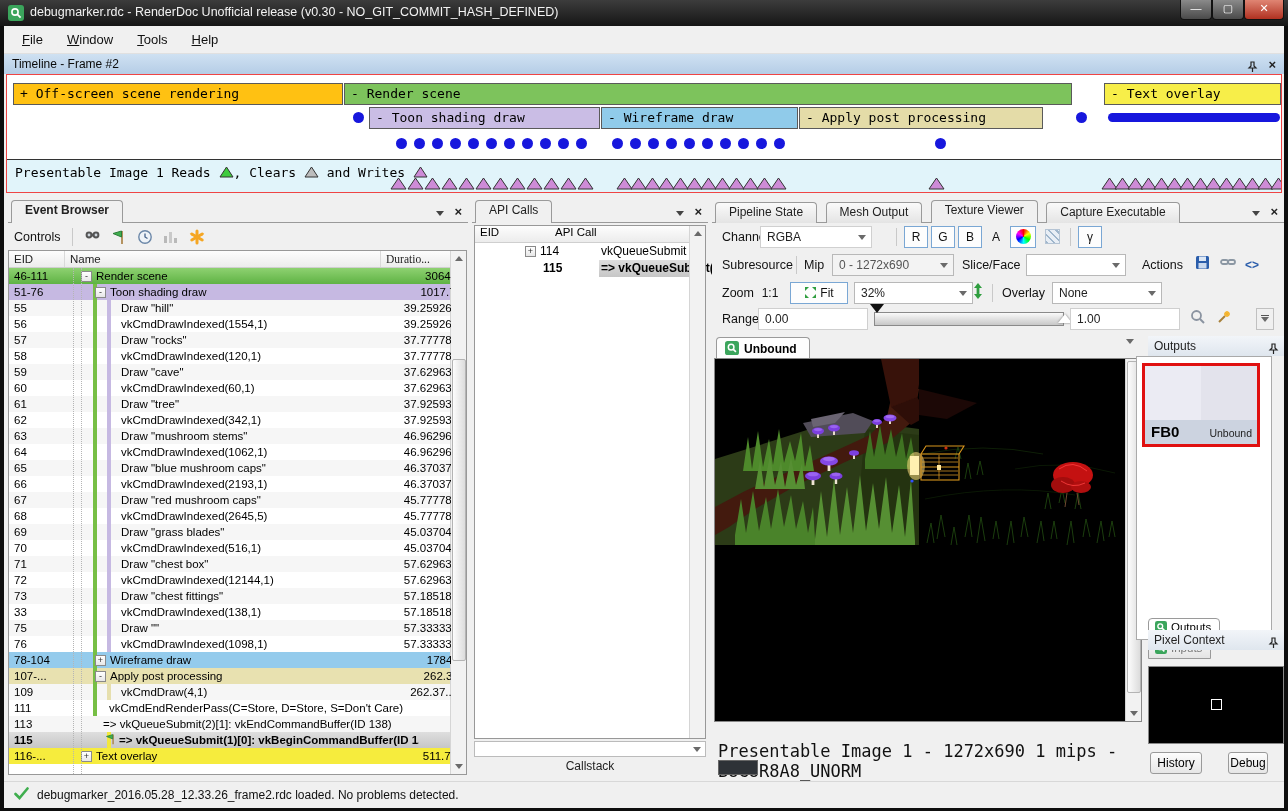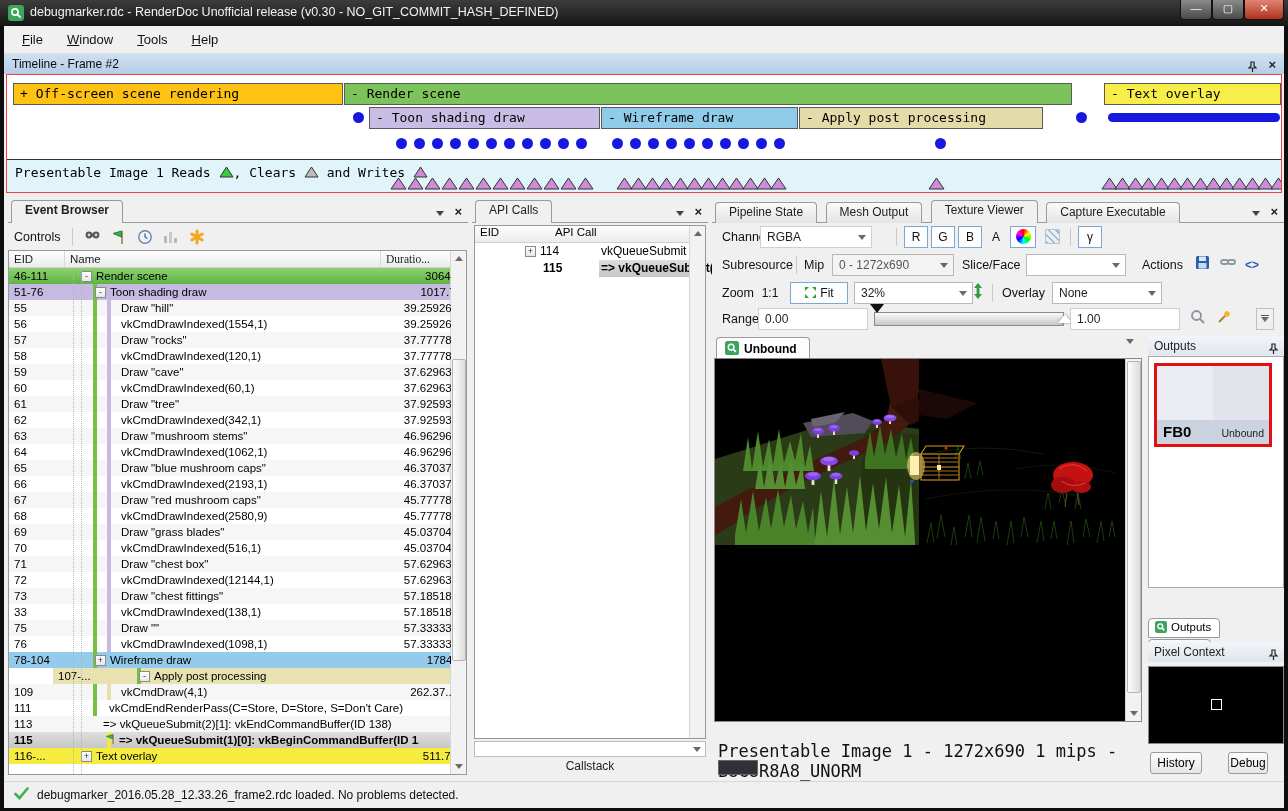--- a/index.html
+++ b/index.html
@@ -39,21 +39,21 @@
   .tbi{width:20px;height:20px;margin:0 3px;display:inline-flex;align-items:center;justify-content:center;}
   #eb-table{position:absolute;left:0;top:52px;width:459px;bottom:2px;background:#fff;border:1px solid #989898;box-sizing:border-box;overflow:hidden;}
   .eb-head{position:absolute;left:0;top:0;right:15px;height:16px;background:linear-gradient(#fdfdfd,#ececec);border-bottom:1px solid #cfcfcf;font-size:11.5px;color:#222;}
   .eb-head .hc{position:absolute;top:0;height:16px;line-height:16px;padding-left:5px;border-right:1px solid #d9d9d9;box-sizing:border-box;}
   #eb-rows{position:absolute;left:0;top:17px;right:15px;bottom:0;overflow:hidden;}
   .ev-row{position:relative;height:16px;line-height:16px;font-size:11.5px;color:#000;white-space:nowrap;}
   .ev-row.zeb{background:#f6f6f6;}
   .ev-row.green{background:linear-gradient(#8ed171,#5fb344);}
   .ev-row.purple{background:#c6b9e2;}
   .ev-row.blue{background:#94cbec;}
-  .ev-row.tan{background:#e8e1b0;margin-left:44px;}
+  .ev-row.tan{background:#e8e1b0;}
   .ev-row.yellow{background:#f6ec3d;}
   .ev-row.sel{background:linear-gradient(#dedede,#c6c6c6);font-weight:bold;}
   .ev-eid{position:absolute;left:0;top:0;width:54px;padding-left:5px;overflow:hidden;}
   .ev-name{position:absolute;left:56px;top:0;width:314px;overflow:hidden;}
   .ev-dur{position:absolute;left:372px;top:0;width:70px;padding-left:5px;overflow:hidden;}
   .strip{position:absolute;top:0;bottom:0;width:4px;z-index:0;}
   .s-g{left:84px;background:#77bf45;}
   .s-p{left:98px;background:#c6b9e2;}
   .s-t{left:98px;background:#e6dfae;}
   .s-y{left:98px;background:#f2e83e;}
@@ -83,21 +83,21 @@
   .flatbtn{border:1px solid transparent;background:transparent;}
   .vsep{position:absolute;width:1px;height:18px;background:#c9c9c9;top:2px;}
   #range-track{position:absolute;height:14px;background:linear-gradient(#fafafa,#c8c8c8);border:1px solid #8a8a8a;box-sizing:border-box;}
   .rhandle{position:absolute;width:0;height:0;}
   #unbound-tab{position:absolute;left:4px;top:139px;height:21px;padding:3px 12px 0 8px;border:1px solid #9a9a9a;border-bottom:none;border-radius:4px 4px 0 0;background:#fdfdfd;font-size:12px;font-weight:bold;}
   #viewport{position:absolute;left:2px;top:160px;width:428px;height:364px;background:#000;border:1px solid #888;box-sizing:border-box;overflow:hidden;}
   #tv-status{position:absolute;left:2px;top:540px;width:428px;height:37px;font-family:"DejaVu Sans Mono",monospace;font-size:17px;color:#111;}
   #tv-swatch{position:absolute;left:4px;top:22px;width:38px;height:13px;background:#2e3237;border:1px solid #666;}
   
   #sb-out-head,#sb-pc-head{position:absolute;left:436px;width:136px;height:20px;background:linear-gradient(#f2f5f9,#dfe6ee);font-size:12px;color:#222;line-height:20px;padding-left:6px;box-sizing:border-box;}
-  #sb-out-list{position:absolute;left:436px;top:158px;width:136px;height:232px;background:#fff;border:1px solid #aaa;box-sizing:border-box;}
+  #sb-out-list{position:absolute;left:424px;top:158px;width:136px;height:284px;background:#fff;border:1px solid #aaa;box-sizing:border-box;}
   #fb0{position:absolute;left:5px;top:6px;width:118px;height:84px;border:3px solid #e01010;box-sizing:border-box;background:linear-gradient(90deg,#ebebf3 50%,#e3e3ec 50%);}
   #fb0 .fbrow{position:absolute;left:0;right:0;bottom:0;height:24px;background:#ccd3e0;}
   #fb0 .fbname{position:absolute;left:6px;top:3px;font-size:15px;font-weight:bold;color:#000;}
   #fb0 .fbstat{position:absolute;right:5px;top:7px;font-size:10.5px;color:#222;}
   .mini-tab{display:inline-block;height:20px;padding:2px 8px 0 6px;border:1px solid #9a9a9a;border-radius:4px 4px 0 0;background:linear-gradient(#fafafa,#e4e4e4);font-size:11.5px;margin-right:2px;box-sizing:border-box;}
   .mini-tab.active{background:#fff;}
   .mini-tab .ticon{width:12px;height:12px;vertical-align:-2px;margin-right:4px;display:inline-block;}
   #pc-box{position:absolute;left:436px;top:468px;width:136px;height:78px;background:#000;border:1px solid #888;box-sizing:border-box;}
   #pc-sq{position:absolute;left:62px;top:32px;width:9px;height:9px;border:1.5px solid #fff;}
   .pbtn{position:absolute;height:22px;border:1px solid #9a9a9a;border-radius:3px;background:linear-gradient(#fdfdfd,#e6e6e6);font-size:12px;text-align:center;line-height:20px;box-sizing:border-box;}
@@ -371,21 +371,21 @@
         <div class="ev-row"><span class="strip s-g"></span><span class="strip s-p"></span><span class="ev-eid evtxt">58</span><span class="ev-name" style="padding-left: 56px;"><span class="evtxt">vkCmdDrawIndexed(120,1)</span></span><span class="ev-dur evtxt">37.77778</span></div>
         <div class="ev-row zeb"><span class="strip s-g"></span><span class="strip s-p"></span><span class="ev-eid evtxt">59</span><span class="ev-name" style="padding-left: 56px;"><span class="evtxt">Draw "cave"</span></span><span class="ev-dur evtxt">37.62963</span></div>
         <div class="ev-row"><span class="strip s-g"></span><span class="strip s-p"></span><span class="ev-eid evtxt">60</span><span class="ev-name" style="padding-left: 56px;"><span class="evtxt">vkCmdDrawIndexed(60,1)</span></span><span class="ev-dur evtxt">37.62963</span></div>
         <div class="ev-row zeb"><span class="strip s-g"></span><span class="strip s-p"></span><span class="ev-eid evtxt">61</span><span class="ev-name" style="padding-left: 56px;"><span class="evtxt">Draw "tree"</span></span><span class="ev-dur evtxt">37.92593</span></div>
         <div class="ev-row"><span class="strip s-g"></span><span class="strip s-p"></span><span class="ev-eid evtxt">62</span><span class="ev-name" style="padding-left: 56px;"><span class="evtxt">vkCmdDrawIndexed(342,1)</span></span><span class="ev-dur evtxt">37.92593</span></div>
         <div class="ev-row zeb"><span class="strip s-g"></span><span class="strip s-p"></span><span class="ev-eid evtxt">63</span><span class="ev-name" style="padding-left: 56px;"><span class="evtxt">Draw "mushroom stems"</span></span><span class="ev-dur evtxt">46.96296</span></div>
         <div class="ev-row"><span class="strip s-g"></span><span class="strip s-p"></span><span class="ev-eid evtxt">64</span><span class="ev-name" style="padding-left: 56px;"><span class="evtxt">vkCmdDrawIndexed(1062,1)</span></span><span class="ev-dur evtxt">46.96296</span></div>
         <div class="ev-row zeb"><span class="strip s-g"></span><span class="strip s-p"></span><span class="ev-eid evtxt">65</span><span class="ev-name" style="padding-left: 56px;"><span class="evtxt">Draw "blue mushroom caps"</span></span><span class="ev-dur evtxt">46.37037</span></div>
         <div class="ev-row"><span class="strip s-g"></span><span class="strip s-p"></span><span class="ev-eid evtxt">66</span><span class="ev-name" style="padding-left: 56px;"><span class="evtxt">vkCmdDrawIndexed(2193,1)</span></span><span class="ev-dur evtxt">46.37037</span></div>
         <div class="ev-row zeb"><span class="strip s-g"></span><span class="strip s-p"></span><span class="ev-eid evtxt">67</span><span class="ev-name" style="padding-left: 56px;"><span class="evtxt">Draw "red mushroom caps"</span></span><span class="ev-dur evtxt">45.77778</span></div>
-        <div class="ev-row"><span class="strip s-g"></span><span class="strip s-p"></span><span class="ev-eid evtxt">68</span><span class="ev-name" style="padding-left: 56px;"><span class="evtxt">vkCmdDrawIndexed(2580,9)</span></span><span class="ev-dur evtxt">45.77778</span></div>
+        <div class="ev-row"><span class="strip s-g"></span><span class="strip s-p"></span><span class="ev-eid evtxt">68</span><span class="ev-name" style="padding-left: 56px;"><span class="evtxt">vkCmdDrawIndexed(2645,5)</span></span><span class="ev-dur evtxt">45.77778</span></div>
         <div class="ev-row zeb"><span class="strip s-g"></span><span class="strip s-p"></span><span class="ev-eid evtxt">69</span><span class="ev-name" style="padding-left: 56px;"><span class="evtxt">Draw "grass blades"</span></span><span class="ev-dur evtxt">45.03704</span></div>
         <div class="ev-row"><span class="strip s-g"></span><span class="strip s-p"></span><span class="ev-eid evtxt">70</span><span class="ev-name" style="padding-left: 56px;"><span class="evtxt">vkCmdDrawIndexed(516,1)</span></span><span class="ev-dur evtxt">45.03704</span></div>
         <div class="ev-row zeb"><span class="strip s-g"></span><span class="strip s-p"></span><span class="ev-eid evtxt">71</span><span class="ev-name" style="padding-left: 56px;"><span class="evtxt">Draw "chest box"</span></span><span class="ev-dur evtxt">57.62963</span></div>
         <div class="ev-row"><span class="strip s-g"></span><span class="strip s-p"></span><span class="ev-eid evtxt">72</span><span class="ev-name" style="padding-left: 56px;"><span class="evtxt">vkCmdDrawIndexed(12144,1)</span></span><span class="ev-dur evtxt">57.62963</span></div>
         <div class="ev-row zeb"><span class="strip s-g"></span><span class="strip s-p"></span><span class="ev-eid evtxt">73</span><span class="ev-name" style="padding-left: 56px;"><span class="evtxt">Draw "chest fittings"</span></span><span class="ev-dur evtxt">57.18518</span></div>
         <div class="ev-row"><span class="strip s-g"></span><span class="strip s-p"></span><span class="ev-eid evtxt">33</span><span class="ev-name" style="padding-left: 56px;"><span class="evtxt">vkCmdDrawIndexed(138,1)</span></span><span class="ev-dur evtxt">57.18518</span></div>
         <div class="ev-row zeb"><span class="strip s-g"></span><span class="strip s-p"></span><span class="ev-eid evtxt">75</span><span class="ev-name" style="padding-left: 56px;"><span class="evtxt">Draw ""</span></span><span class="ev-dur evtxt">57.33333</span></div>
         <div class="ev-row"><span class="strip s-g"></span><span class="strip s-p"></span><span class="ev-eid evtxt">76</span><span class="ev-name" style="padding-left: 56px;"><span class="evtxt">vkCmdDrawIndexed(1098,1)</span></span><span class="ev-dur evtxt">57.33333</span></div>
         <div class="ev-row blue"><span class="strip s-g"></span><span class="ev-eid evtxt">78-104</span><span class="ev-name" style="padding-left: 30px;"><span class="exp">+</span><span class="evtxt">Wireframe draw</span></span><span class="ev-dur evtxt">1784.5...</span></div>
         <div class="ev-row tan"><span class="strip s-g"></span><span class="ev-eid evtxt">107-...</span><span class="ev-name" style="padding-left: 30px;"><span class="exp">-</span><span class="evtxt">Apply post processing</span></span><span class="ev-dur evtxt">262.37...</span></div>
@@ -689,21 +689,21 @@
             <rect width="16" height="16" rx="3" fill="#3ba55c"></rect>
             <circle cx="7" cy="7" r="3.2" stroke="#fff" stroke-width="1.8" fill="none"></circle>
             <line x1="9.5" y1="9.5" x2="12.5" y2="12.5" stroke="#fff" stroke-width="2"></line>
           </svg></span><span>Outputs</span></span>
     <span class="mini-tab" style="color:#777;"><span class="ticon"><svg width="12" height="12" viewBox="0 0 16 16">
             <rect width="16" height="16" rx="3" fill="#3ba55c"></rect>
             <circle cx="7" cy="7" r="3.2" stroke="#fff" stroke-width="1.8" fill="none"></circle>
             <line x1="9.5" y1="9.5" x2="12.5" y2="12.5" stroke="#fff" stroke-width="2"></line>
           </svg></span><span>Inputs</span></span>
   </div>
-  <div id="sb-pc-head" style="top:432px;margin-top:12px;">
+  <div id="sb-pc-head" style="top:432px;">
     <span>Pixel Context</span>
     <span style="position:absolute;right:5px;top:4px;"><svg class="pin" viewBox="0 0 11 11">
           <path d="M4 1h3v4l2 2H2l2-2zM5.5 7v4" stroke="#222" stroke-width="1.2" fill="none"></path>
         </svg></span>
   </div>
   <div id="pc-box">
       <span id="pc-sq"></span>
     </div>
   <span class="pbtn" style="left:438px;top:554px;width:52px;"><span>History</span></span>
   <span class="pbtn" style="left:516px;top:554px;width:40px;"><span>Debug</span></span>

